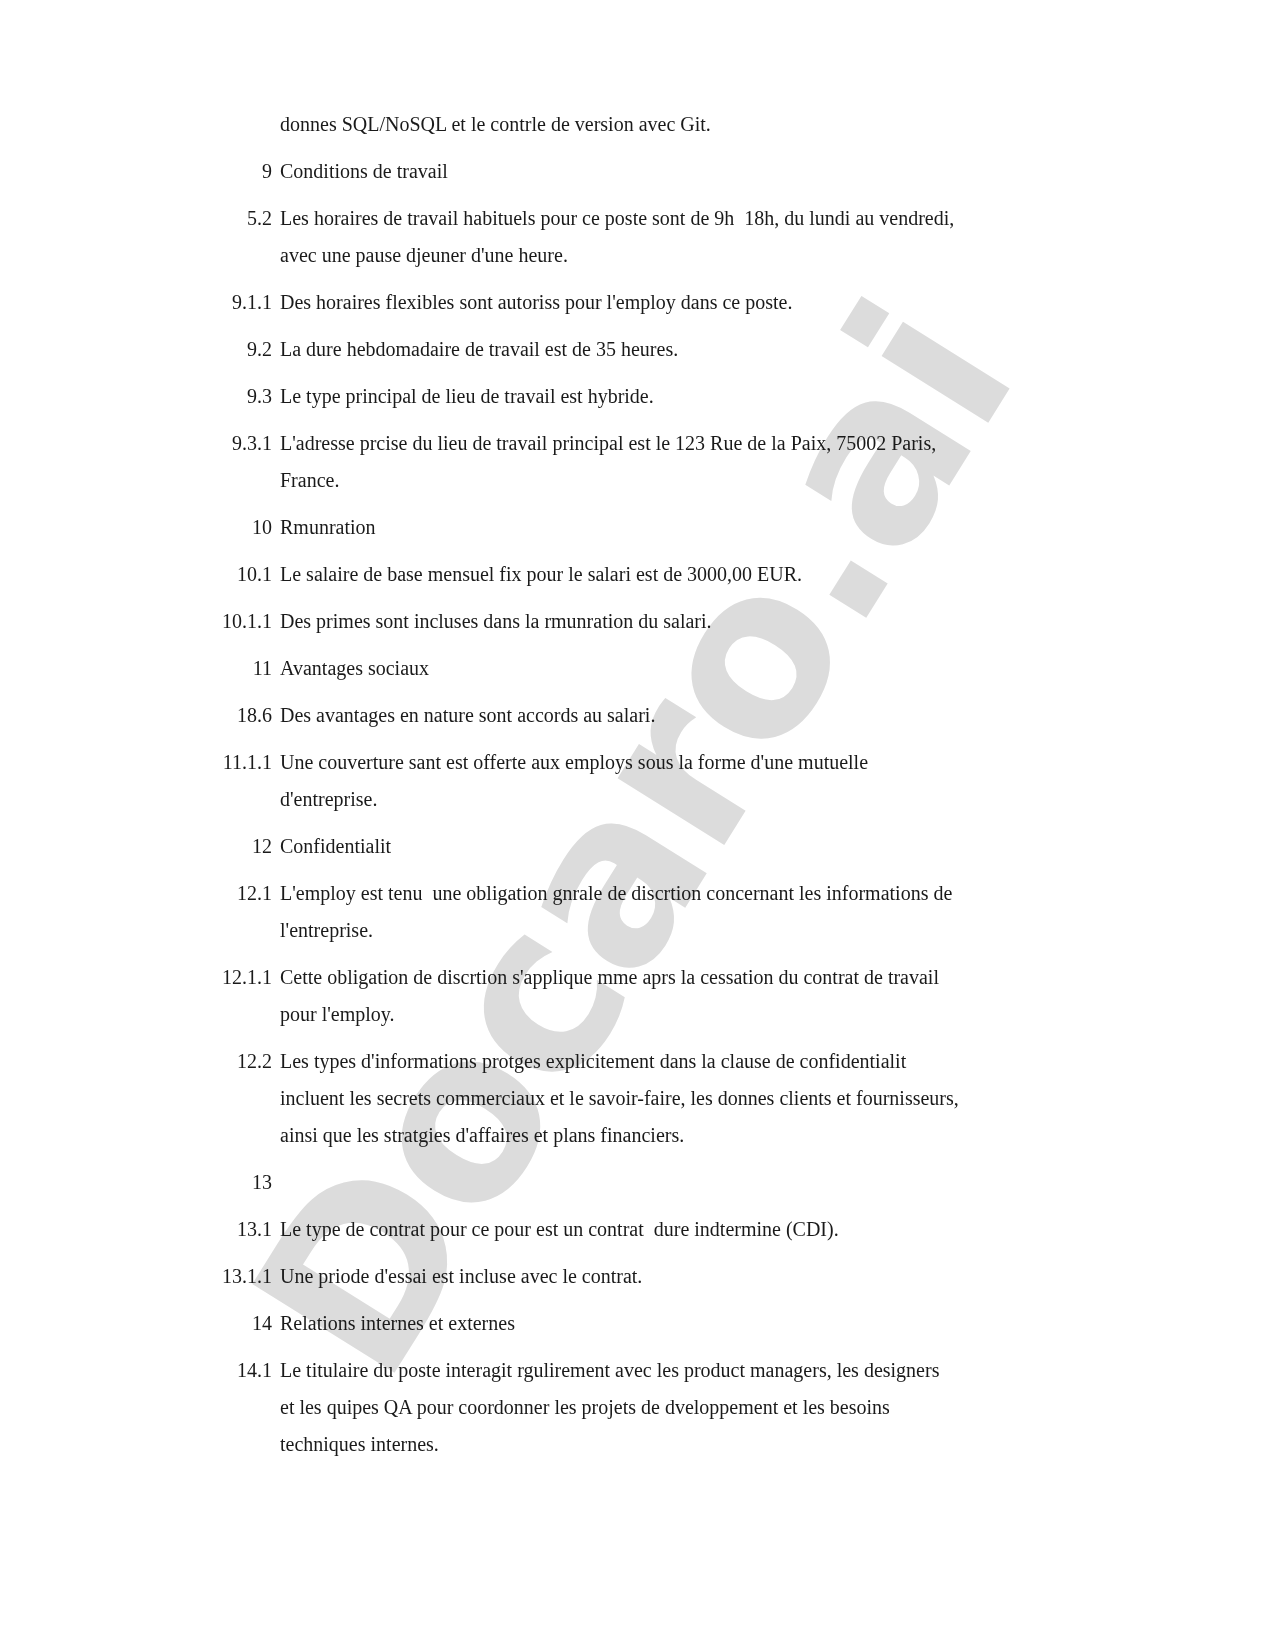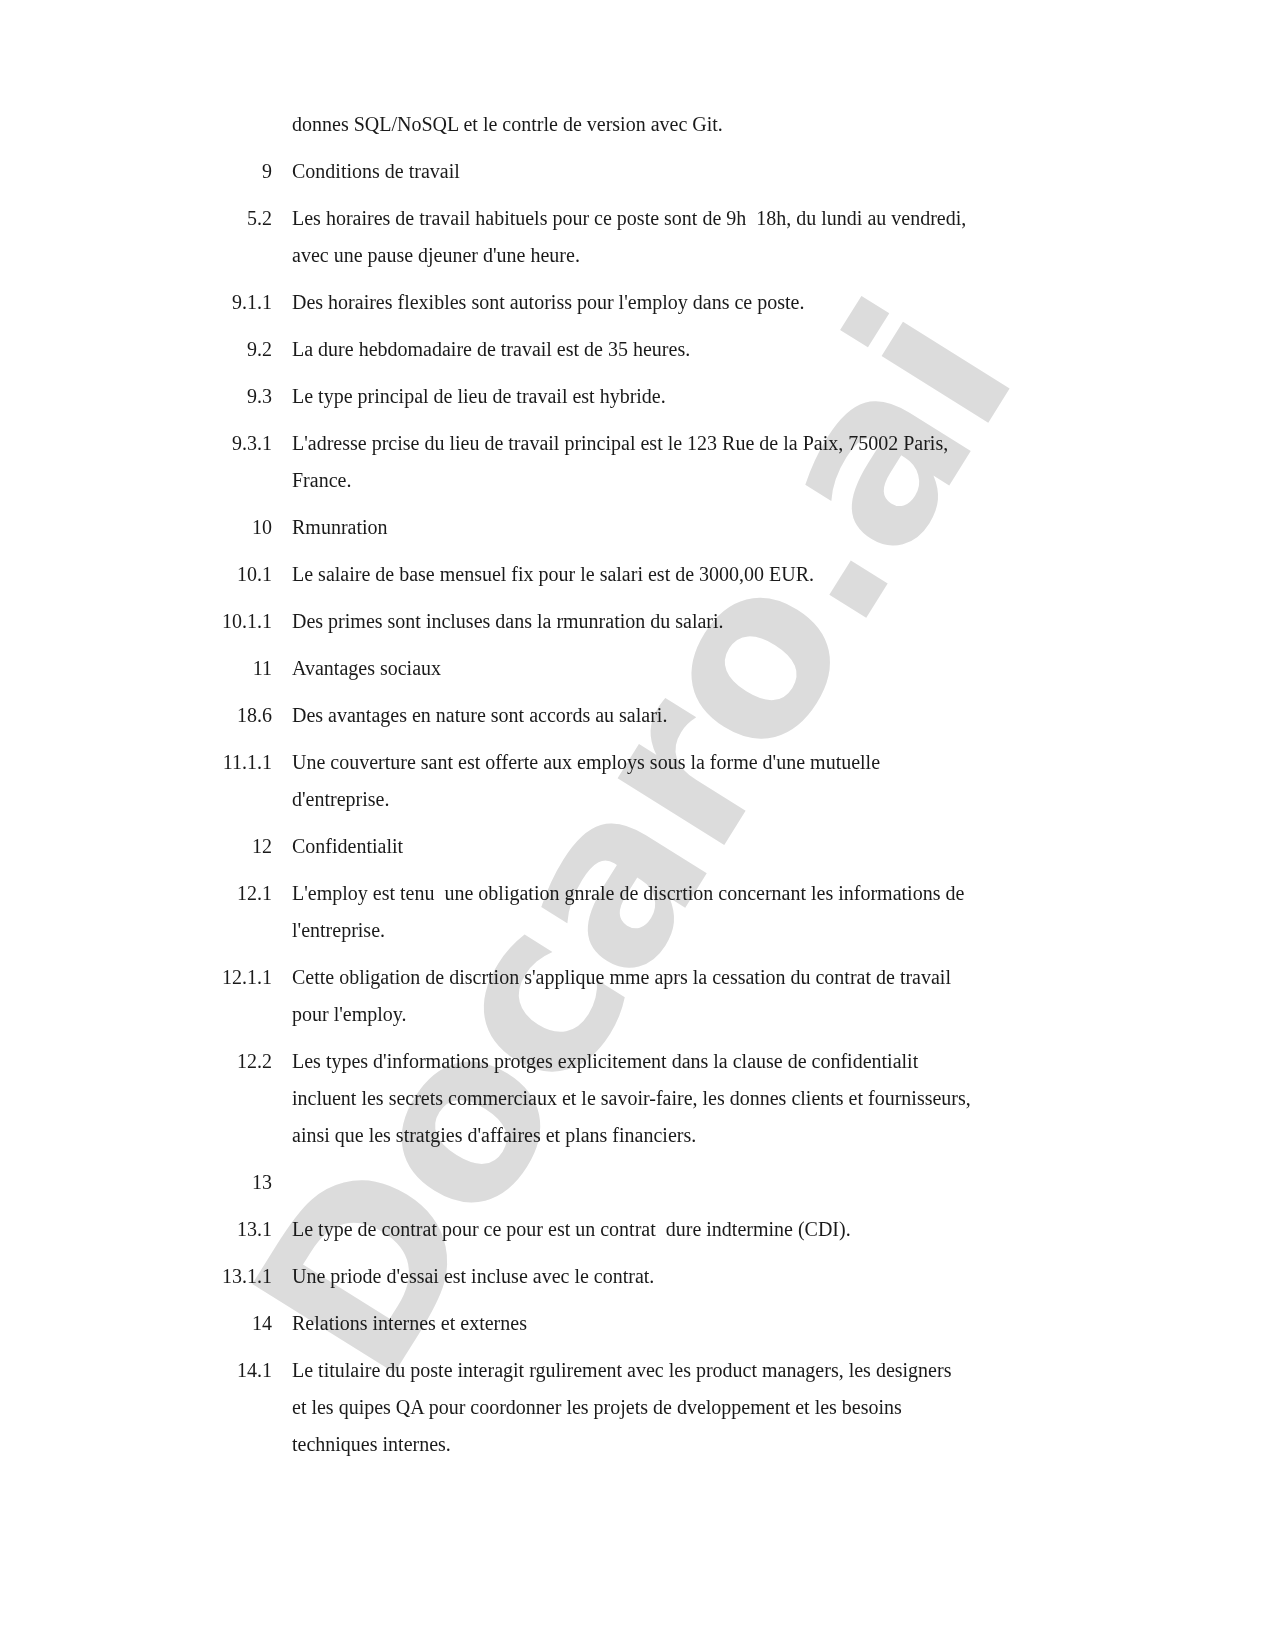--- a/index.html
+++ b/index.html
@@ -45,21 +45,21 @@
     line-height: 37px;
   }
   .doc-item .num {
     flex: 0 0 90px;
     width: 90px;
     text-align: right;
     white-space: nowrap;
   }
   .doc-item .body {
     flex: 1 1 auto;
-    margin-left: 20px;
+    margin-left: 8px;
     white-space: pre-wrap;
   }
 </style>
 </head>
 <body>
 
 <div class="page">
   <div class="watermark">Docaro.ai</div>
 
   <div class="content">

